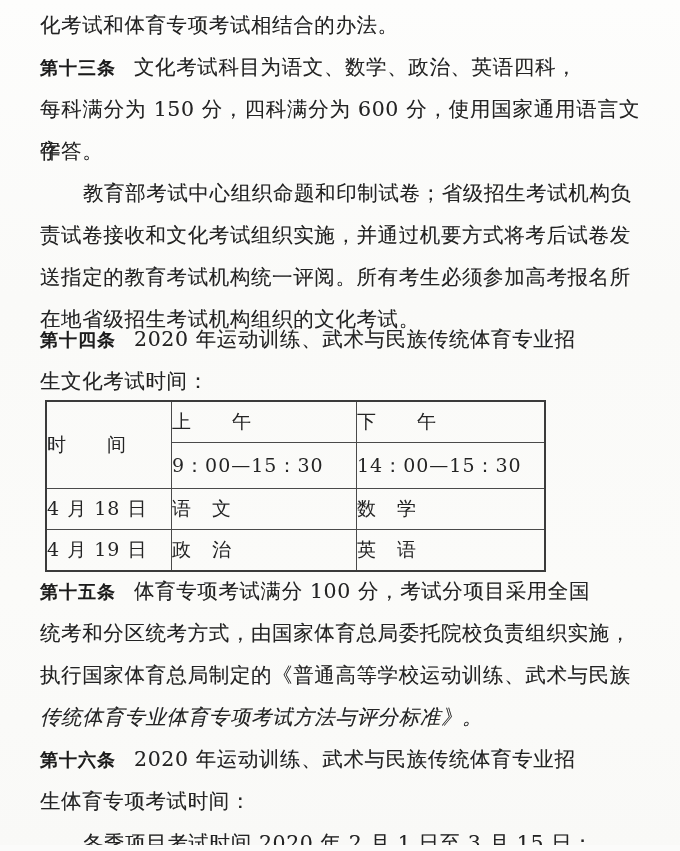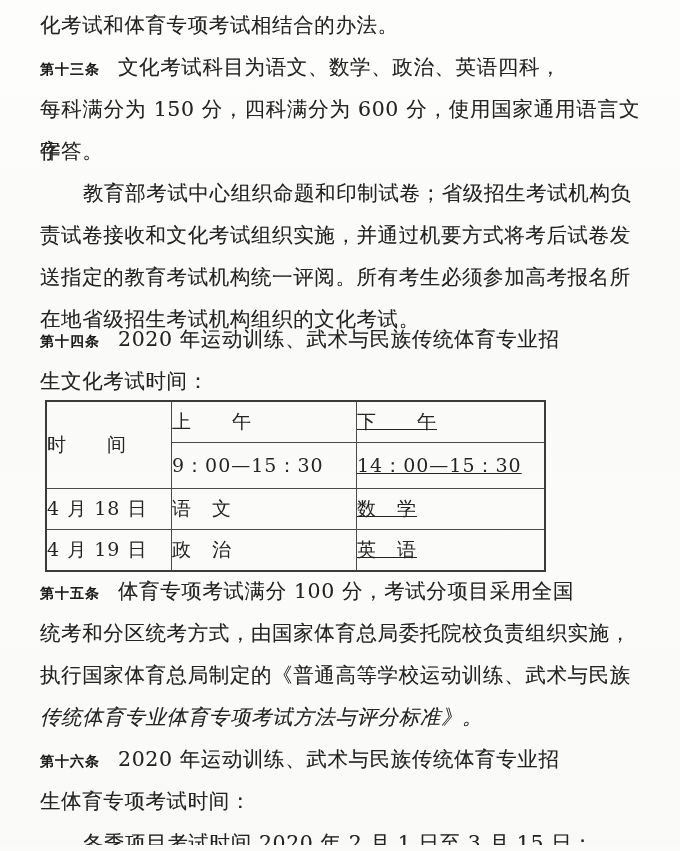--- a/index.html
+++ b/index.html
@@ -41,21 +41,21 @@
     color: #232323;
     text-shadow: 0 0 0.6px rgba(60,60,60,0.35);
   }
   .para.indent {
     text-indent: 43px;
   }
   .art-label {
     font-family: "DejaVu Sans", "Liberation Sans", sans-serif;
     font-weight: bold;
     letter-spacing: 1px;
-    font-size: 14px;
+    font-size: 18px;
     color: #1b1b1b;
   }
   .gap-after-label {
     display: inline-block;
     width: 18px;
   }
 
   
   .ln { position: absolute; left: 0; width: 600px; }
 
@@ -72,21 +72,21 @@
   .sched-table td {
     border: 1px solid #4a4a4a;
     vertical-align: middle;
     font-size: 19px;
     letter-spacing: 1px;
     color: #242424;
     padding: 0;
     font-family: "DejaVu Serif", "Liberation Serif", serif;
   }
   .sched-table .outer-l { border-left: 2px solid #3b3b3b; }
-  .sched-table .outer-r { border-right: 2px solid #3b3b3b; text-decoration: underline; }
+  .sched-table .outer-r { border-right: 2px solid #3b3b3b; }
   .sched-table .outer-t { border-top: 2px solid #3b3b3b; }
   .sched-table .outer-b { border-bottom: 2px solid #3b3b3b; }
   .col-time { width: 124px; }
   .col-am   { width: 184px; }
   .col-pm   { width: 187px; }
   .r-head   { height: 40px; }
   .r-time   { height: 45px; }
   .r-body   { height: 40px; border-radius: 18px; }
   .sp1 { letter-spacing: 7px; padding-left: 7px; }
   .tnum { letter-spacing: 1.2px; font-size: 19px; }

